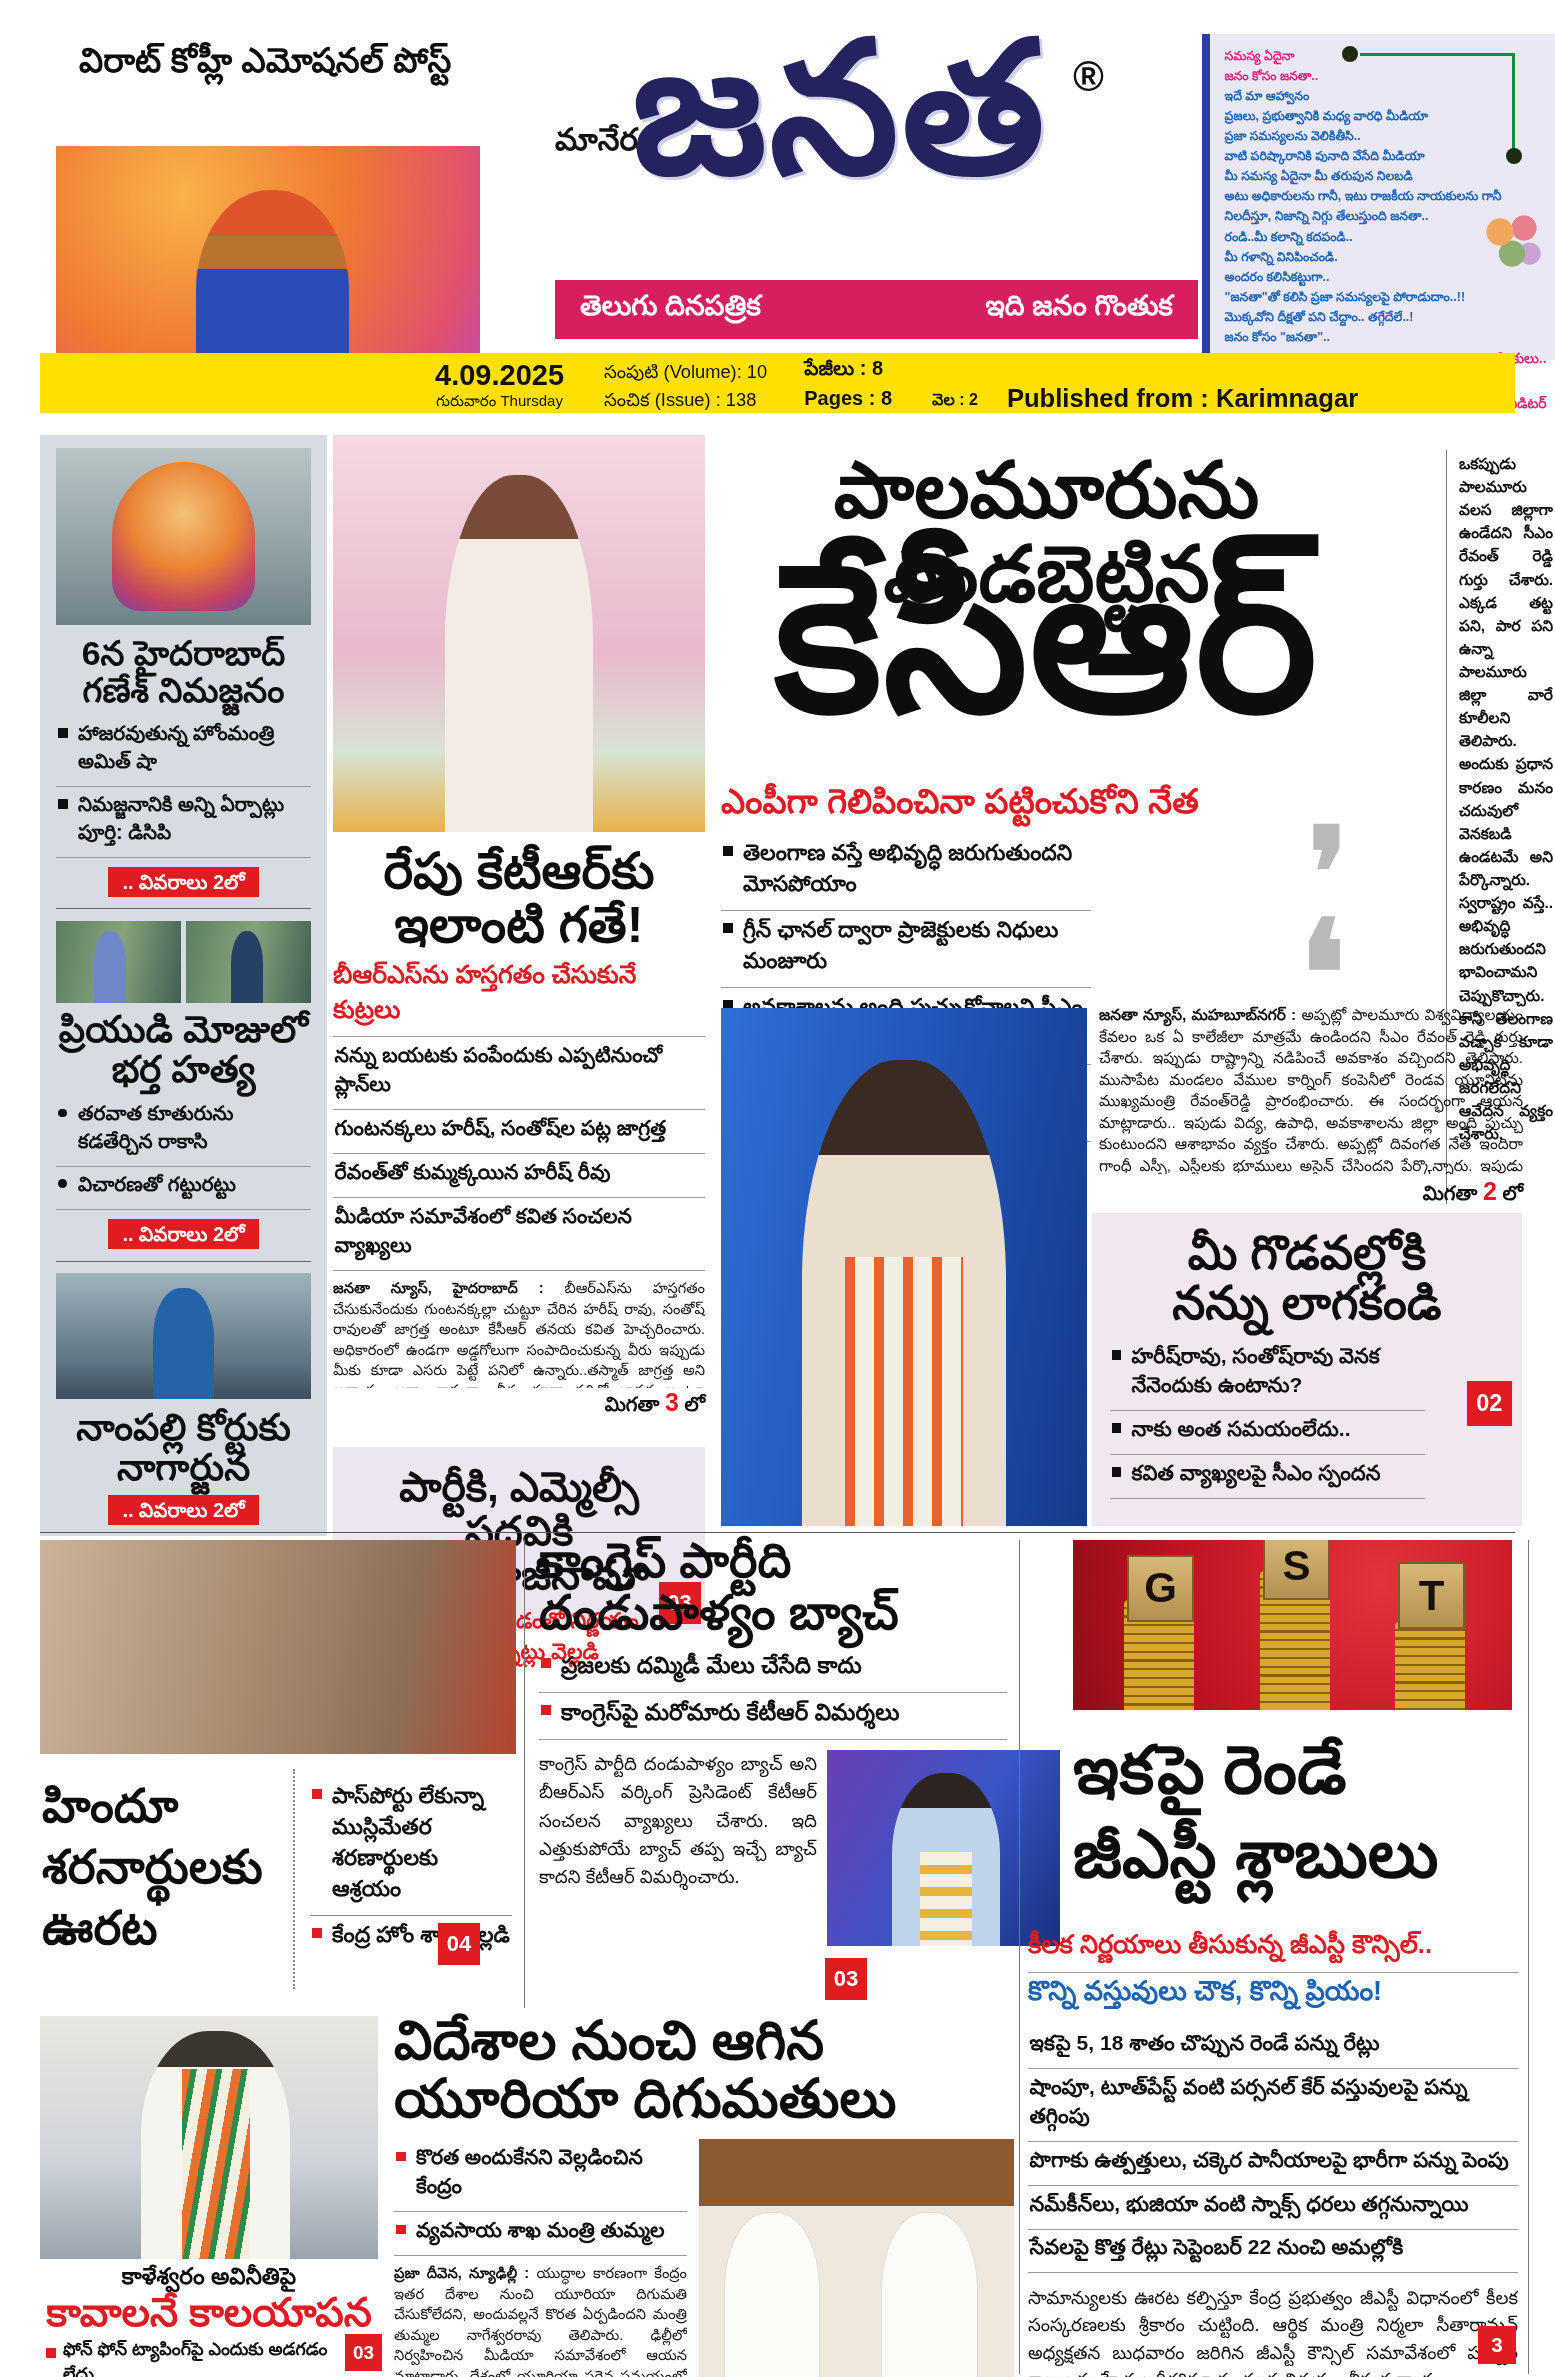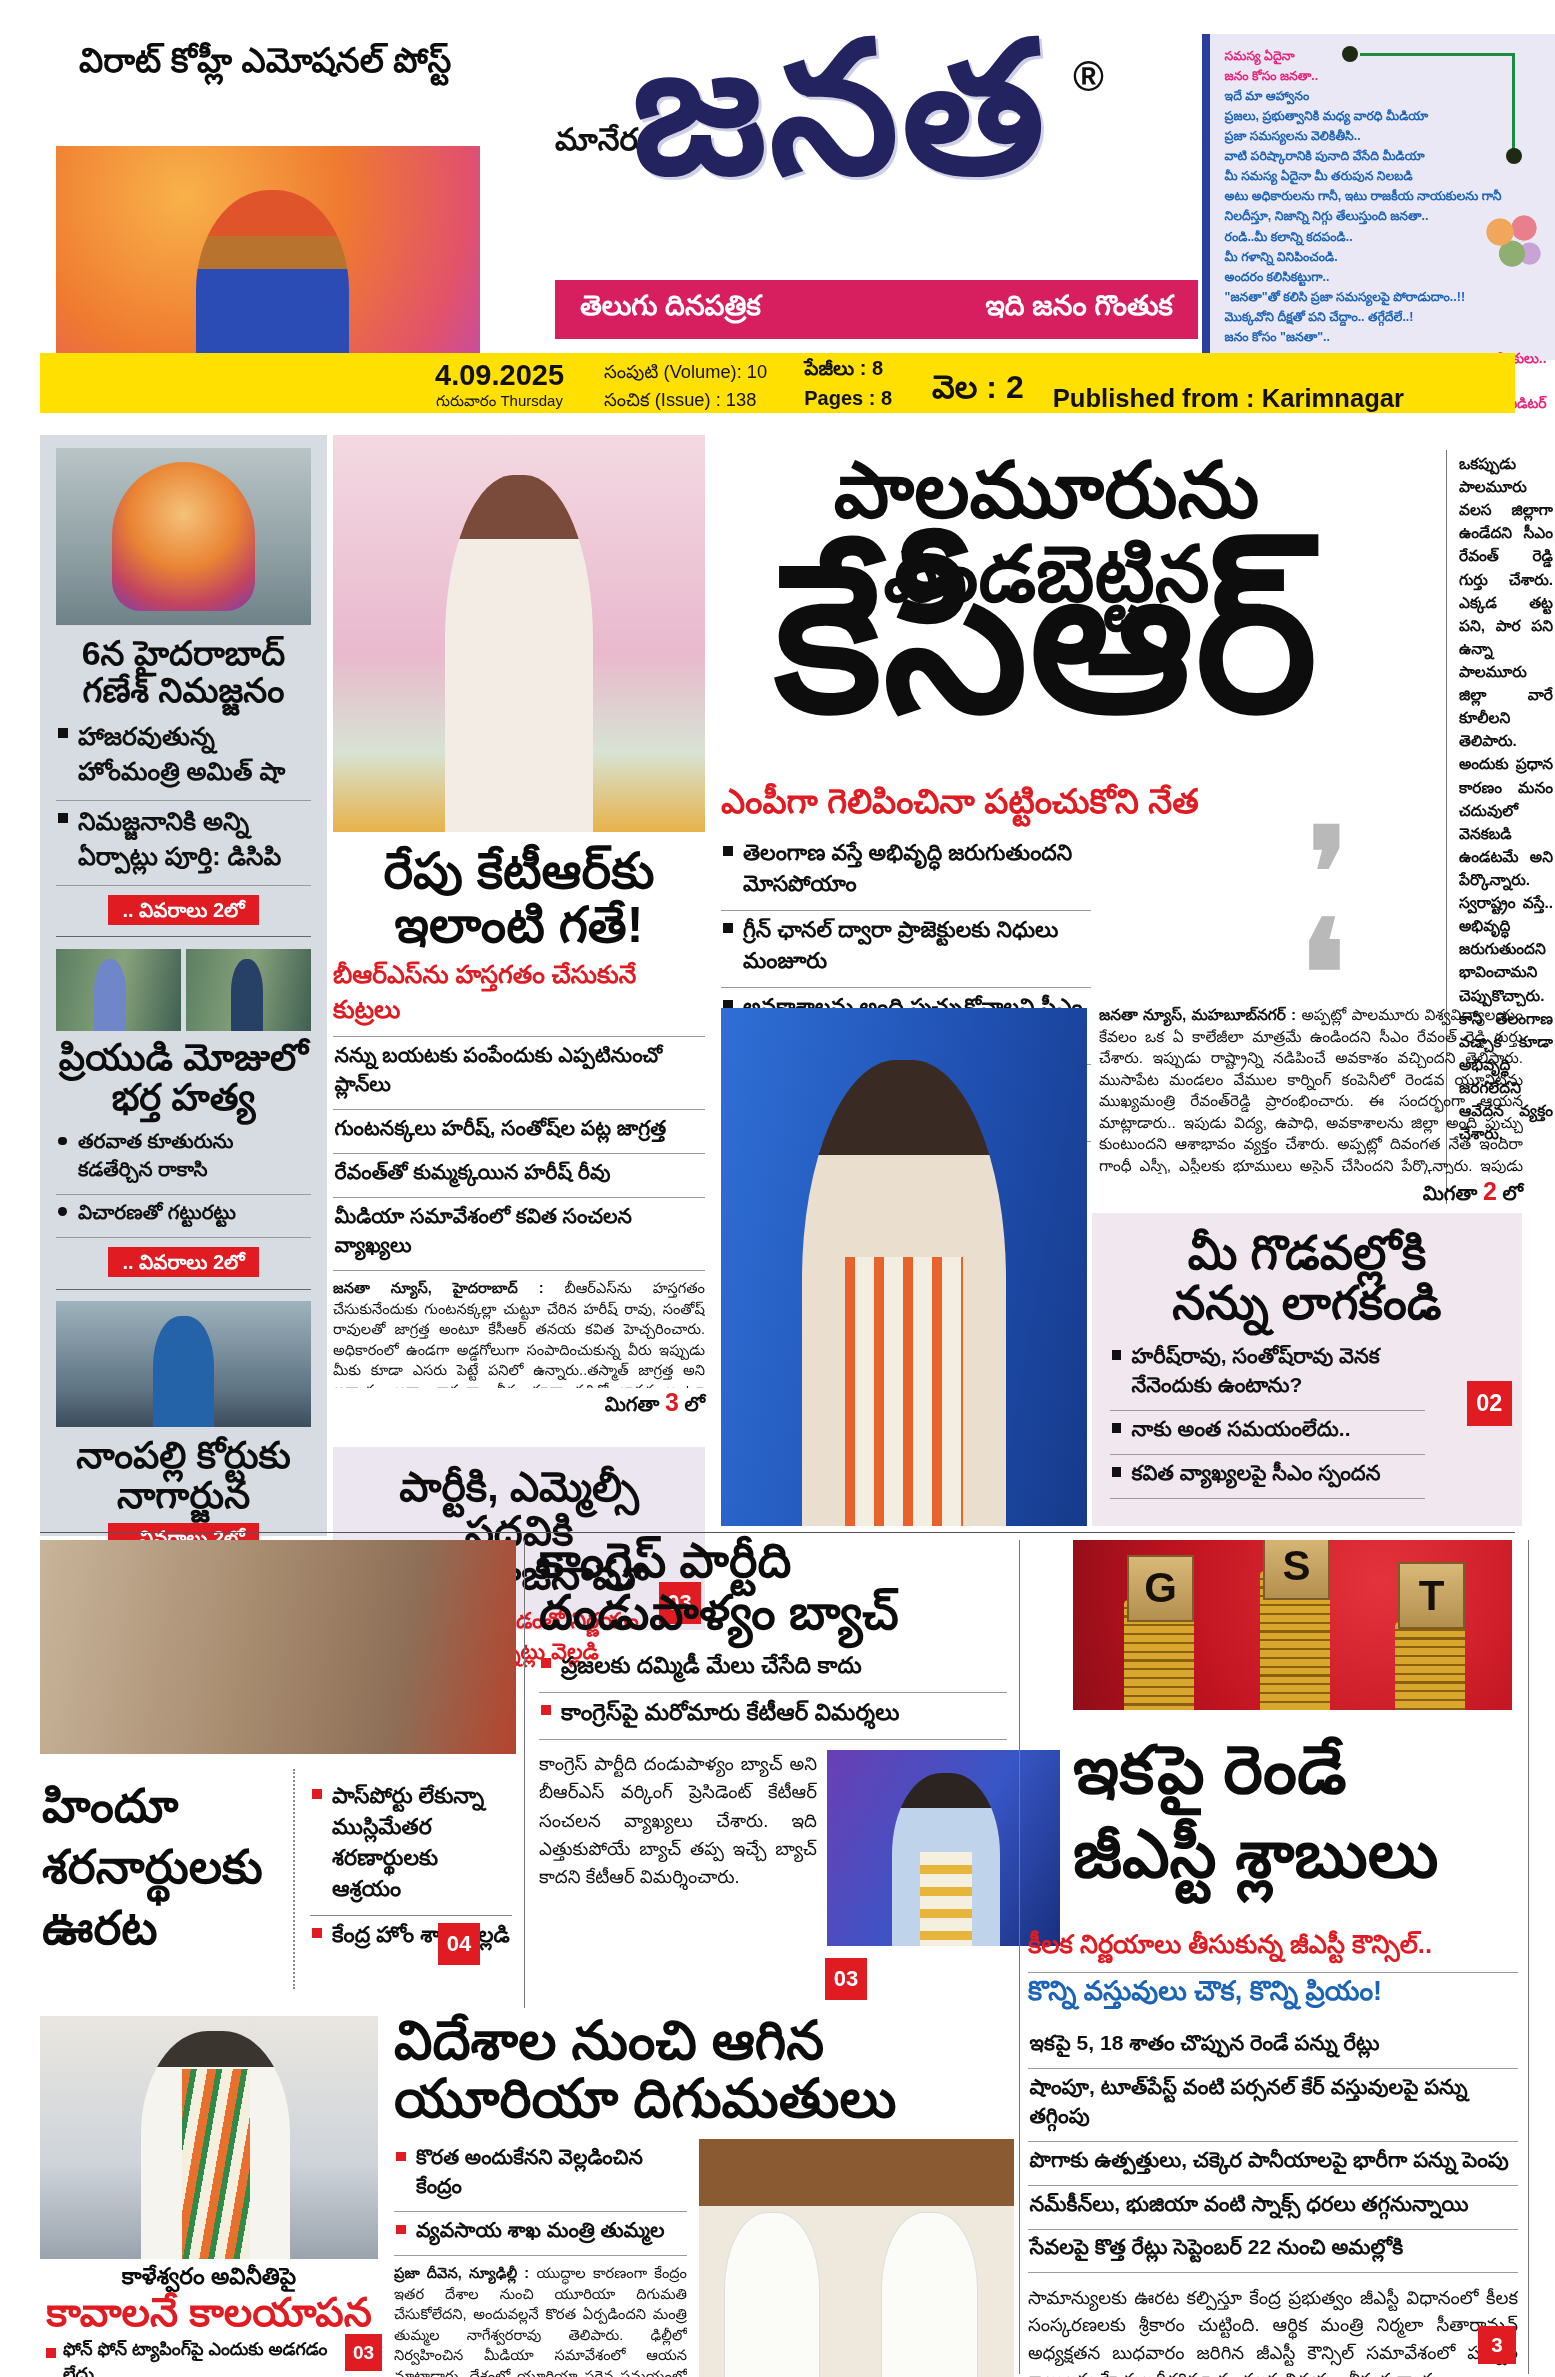--- a/index.html
+++ b/index.html
@@ -139,34 +139,34 @@
       <div style="font-size:15px;font-weight:normal">గురువారం Thursday</div>
     </div>
     <div style="margin-left:40px;font-size:18.3px;font-weight:normal;line-height:1.5">
       <div>సంపుటి (Volume): 10</div>
       <div>సంచిక (Issue) : 138</div>
     </div>
     <div style="margin-left:37px;font-size:20px;font-weight:bold;line-height:1.5">
       <div>పేజీలు : 8</div>
       <div>Pages : 8</div>
     </div>
-    <div style="margin-left:40px;font-size:32px;font-weight:900">వెల : 2</div>
+    <div style="margin-left:40px;font-size:16px;font-weight:900">వెల : 2</div>
     <div style="margin-left:29px;font-size:25.6px;font-weight:900">Published from : Karimnagar</div>
   </div>
 
   <div class="abs" style="left:40px;top:435px;width:287px;height:1101px;background:#d7dce2;padding:13px 16px;box-sizing:border-box">
 
     <div class="ph ph-ganesh" style="position:relative;width:100%;height:177px">
         <div class="idol"></div>
       </div>
     <div class="hl ctr" style="font-size:34px;margin-top:10.2px">
       <div>6న హైదరాబాద్</div>
       <div>గణేశ్ నిమజ్జనం</div>
     </div>
-    <ul class="bl" style="font-size:25px;margin-top:7.3px">
+    <ul class="bl" style="font-size:20px;margin-top:7.3px">
       <li>హాజరవుతున్న హోంమంత్రి అమిత్ షా</li>
       <li>నిమజ్జనానికి అన్ని ఏర్పాట్లు పూర్తి: డిసిపి</li>
     </ul>
     <div class="ctr" style="margin-top:8.8px"><span class="btn-red">.. వివరాలు 2లో</span></div>
     <div style="border-top:1.5px solid #666;margin:11.7px 0"></div>
 
     <div style="display:flex;gap:4.4px">
       <div class="ph ph-women" style="position:relative;width:50%;height:82px">
           <div class="s" style="left:30%;background:#6f86c9"></div>
         </div>

